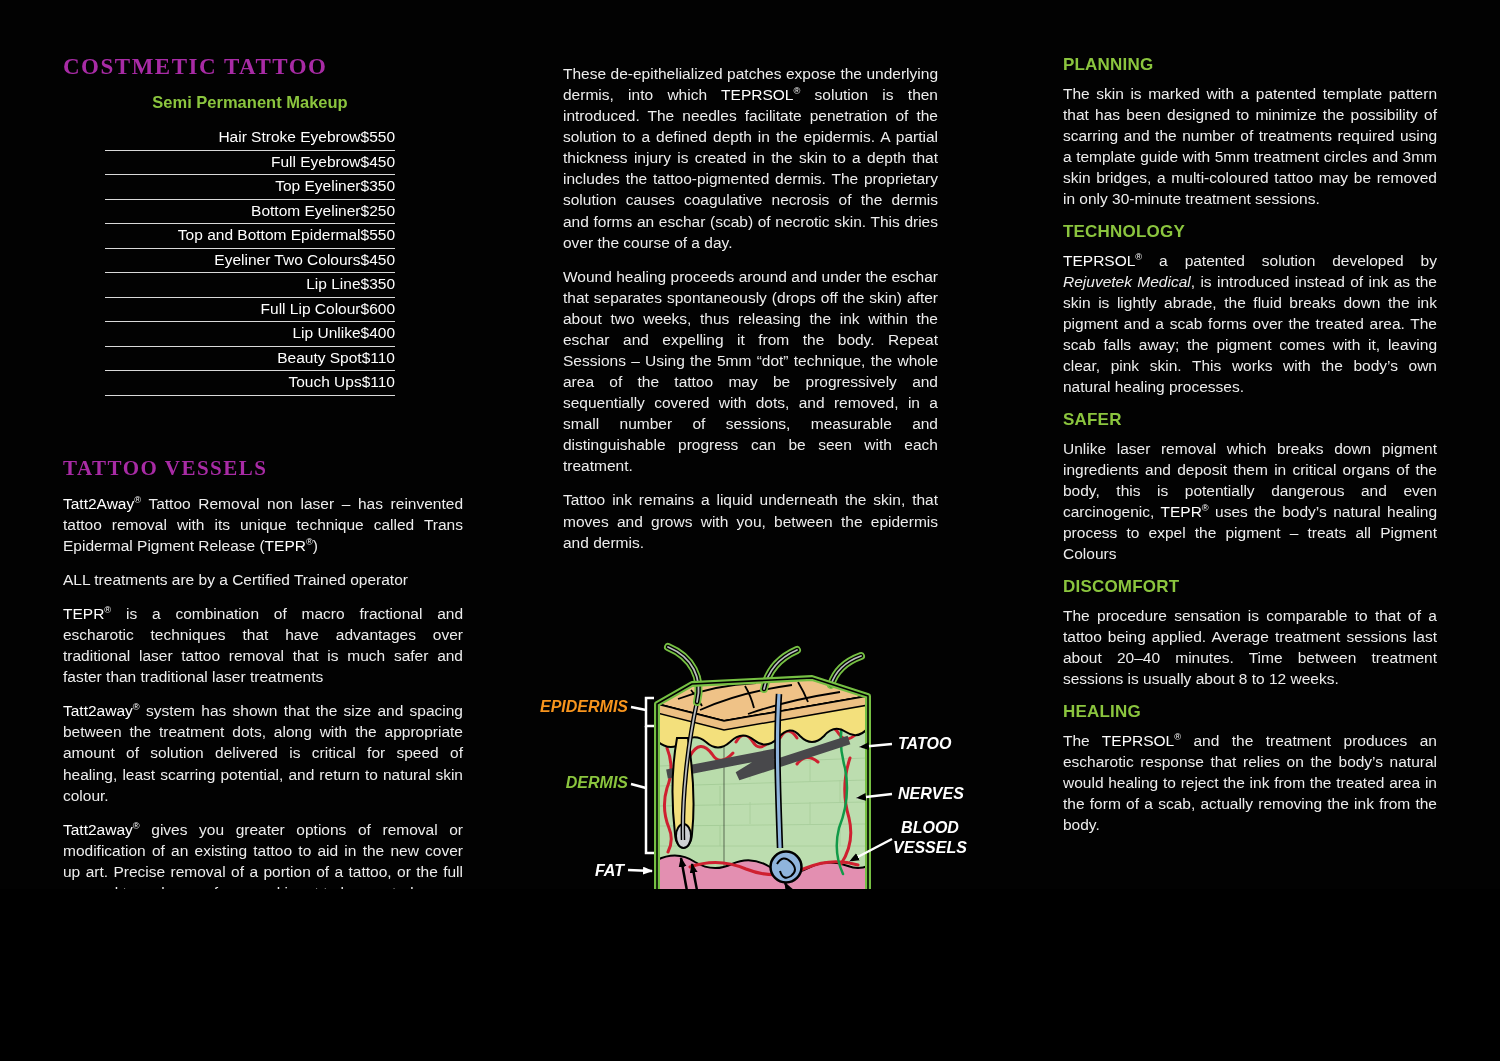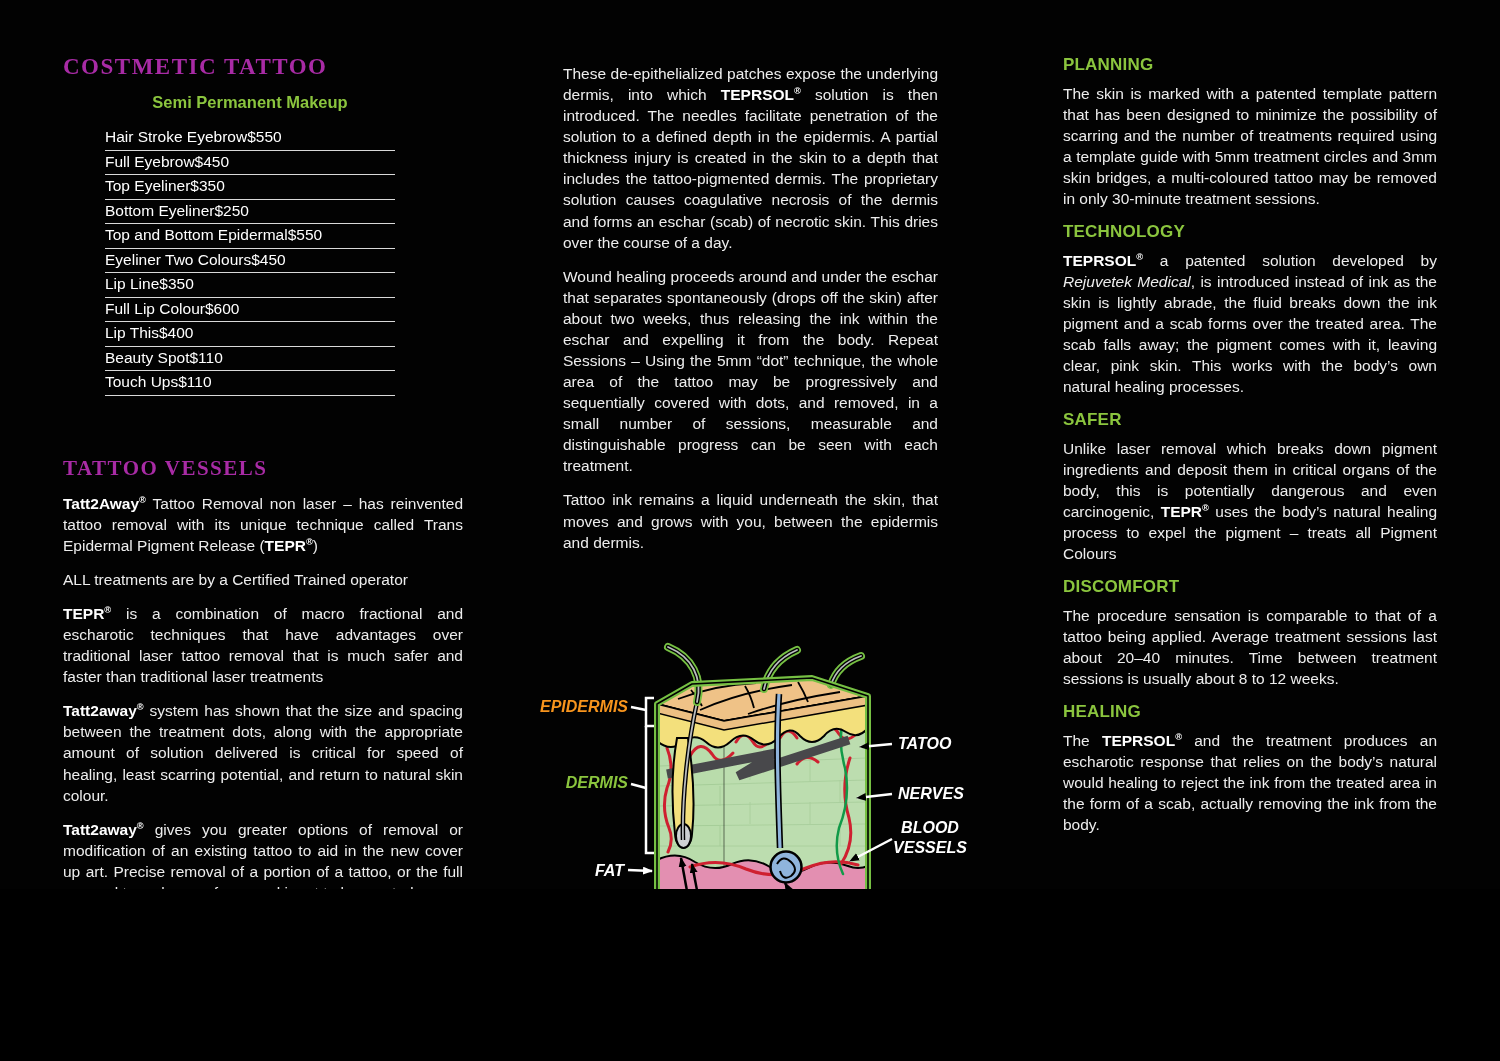--- a/index.html
+++ b/index.html
@@ -8,25 +8,25 @@
   .col{position:absolute;top:55px;}
   #col-left{left:63px;width:400px;}
   #col-middle{left:563px;width:375px;}
   #col-right{left:1063px;width:374px;}
   .magenta-heading{font-family:"Liberation Serif", serif;font-weight:bold;color:#a82ba5;
         font-size:23px;letter-spacing:1.5px;line-height:1;margin:0;}
   .magenta-heading.small{font-size:21px;}
   .green-subtitle{color:#8bc53e;font-weight:bold;font-size:16.5px;text-align:center;
         width:290px;margin:15px 0 0 42px;line-height:1.1;}
   .price-table{width:290px;margin:15px 0 0 42px;}
-  .price-row{display:flex;justify-content:flex-start;align-items:baseline;
+  .price-row{display:flex;justify-content:flex-end;align-items:baseline;
         border-bottom:1.4px solid #d9d9d9;padding:2px 0 3.5px;font-size:15.5px;color:#fff;}
   .paras{margin-top:14px;}
   .para{text-align:justify;font-size:15.5px;line-height:1.36;margin:0 0 13px;color:#ededed;}
-  .para .b{font-weight:bold;color:#fff;}
+  .para .b{font-weight:normal;color:#fff;}
   .para .i{font-style:italic;}
   .para sup{font-size:60%;line-height:0;}
   .section-heading{color:#8bc53e;font-weight:bold;font-size:17px;line-height:1.15;
         margin:0 0 6px;letter-spacing:.2px;}
   .section{margin-bottom:9px;}
   .removal-block{margin-top:62px;}
   #skin-diagram{position:absolute;left:540px;top:640px;width:440px;height:365px;font-style:italic;}
   svg text{font-family:"Liberation Sans", sans-serif;font-weight:bold;}
 </style>
 </head>
@@ -64,21 +64,21 @@
         </div>
         <div class="price-row">
           <span>Lip Line</span>
           <span>$350</span>
         </div>
         <div class="price-row">
           <span>Full Lip Colour</span>
           <span>$600</span>
         </div>
         <div class="price-row">
-          <span>Lip This</span>
+          <span>Lip Unlike</span>
           <span>$400</span>
         </div>
         <div class="price-row">
           <span>Beauty Spot</span>
           <span>$110</span>
         </div>
         <div class="price-row">
           <span>Touch Ups</span>
           <span>$110</span>
         </div>

